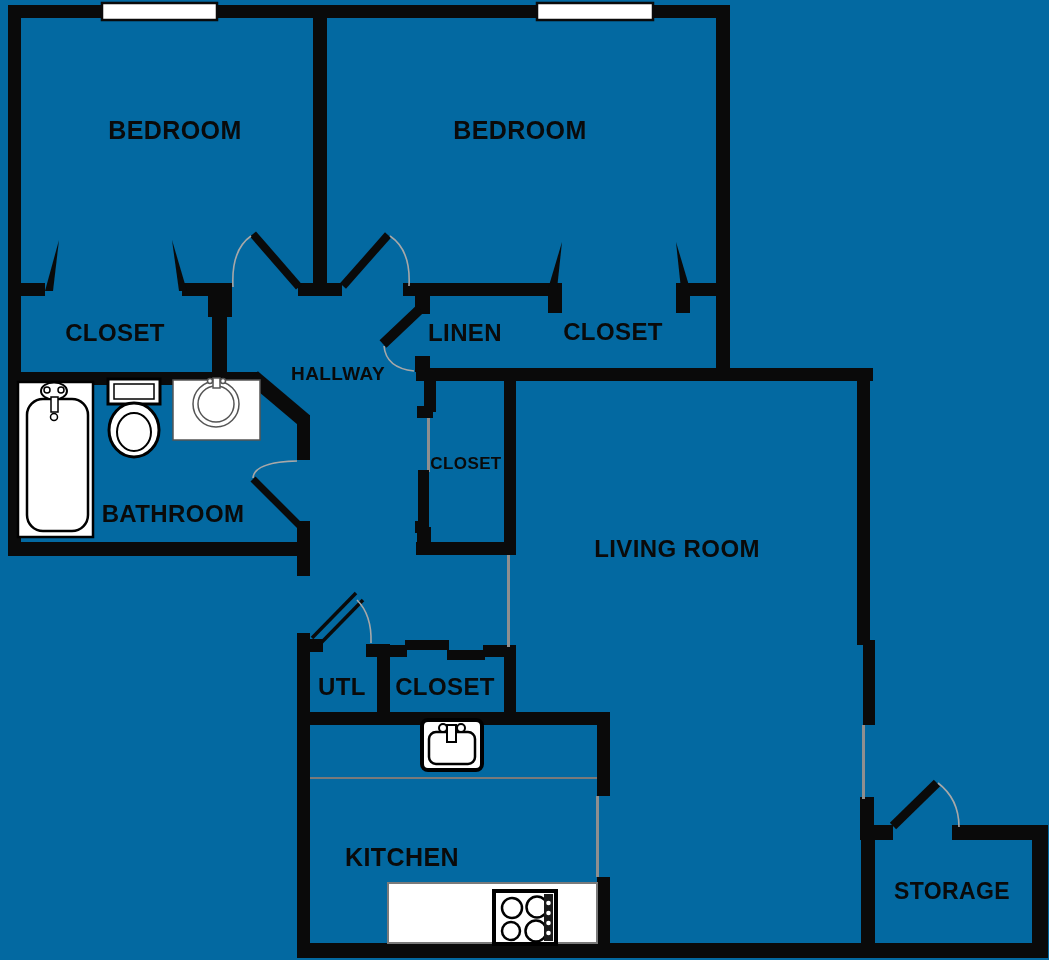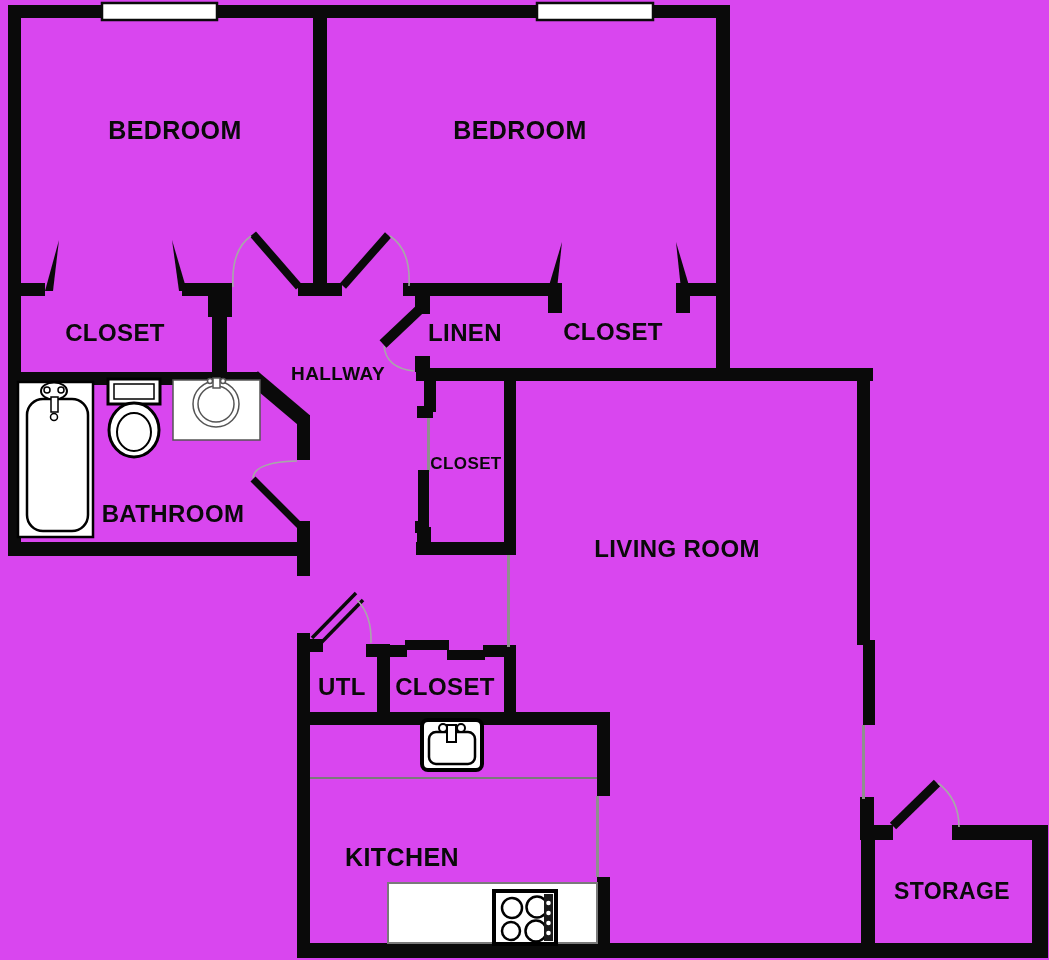--- a/index.html
+++ b/index.html
@@ -1,19 +1,19 @@
 <!DOCTYPE html>
 <html><head>
 <meta charset="utf-8">
 <style>
   html,body{margin:0;padding:0;background:#ffffff;}
   .stage{
     position:relative;
     width:1049px;height:960px;
-    background:#d946ef;
+    background:#0369a1;
     font-family:"Liberation Sans", sans-serif;
     overflow:hidden;
   }
   svg{position:absolute;left:0;top:0;}
   .wall{fill:#0a0a0a;stroke:none;}
   .leaf{fill:#0a0a0a;stroke:none;}
   .doorline{stroke:#0a0a0a;fill:none;}
   .arc{stroke:#a8a8a8;stroke-width:1.6;fill:none;}
   .thinopen{fill:#8f8f8f;}
   .fx{stroke:#000;fill:#fff;}

